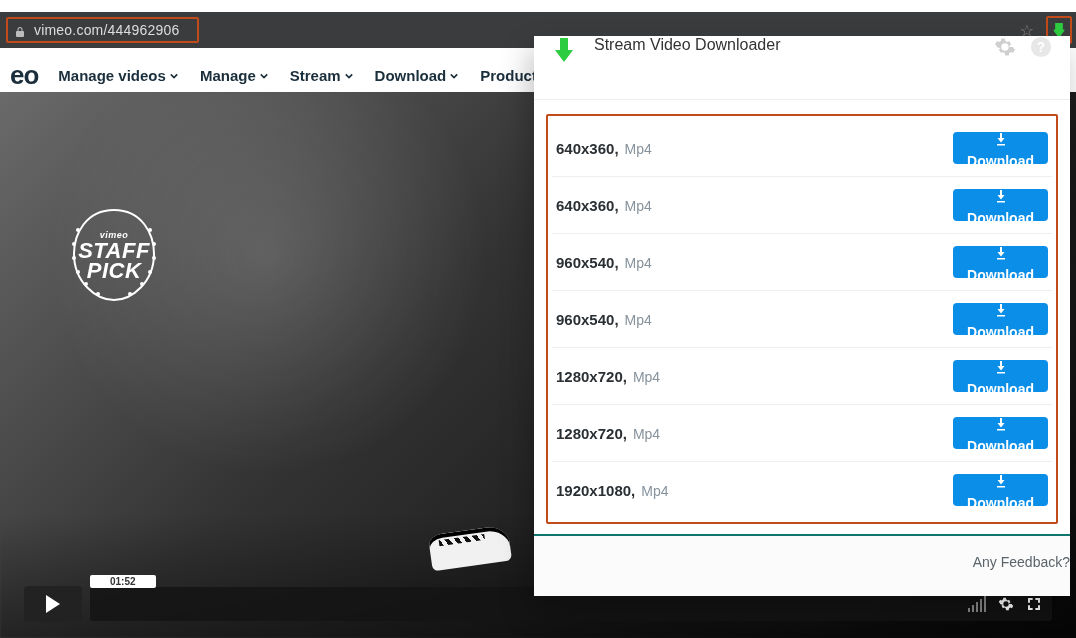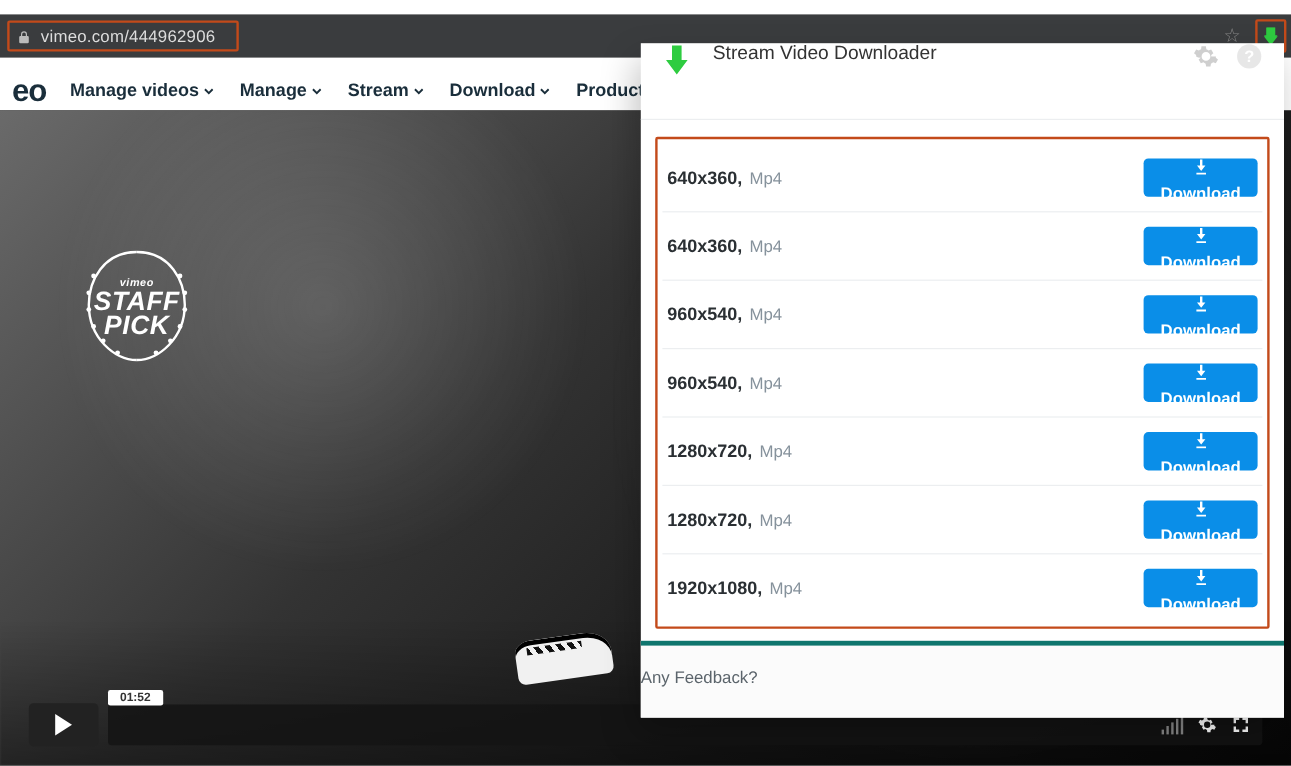--- a/index.html
+++ b/index.html
@@ -38,21 +38,21 @@
   .staff-pick { position: absolute; left: 62px; top: 112px; width: 104px; height: 104px; }
   .staff-text { position: absolute; inset: 0; display: flex; flex-direction: column; align-items: center; justify-content: center; color:#fff; font-weight:800; line-height:0.9; text-align:center; }
   .staff-brand { font-size: 9px; font-weight:700; letter-spacing:0.5px; margin-bottom:2px; font-style:italic;}
   .staff-word { font-size: 22px; font-style: italic; letter-spacing:0.5px;}
 
   
   .controls { position: absolute; left: 24px; right: 24px; bottom: 14px; height: 40px; display: flex; align-items: center; }
   .play-btn { width: 58px; height: 36px; background: #222; border-radius: 4px; display:flex; align-items:center; justify-content:center; margin-right: 8px; }
   .play-tri { width: 0; height:0; border-left: 14px solid #fff; border-top: 9px solid transparent; border-bottom: 9px solid transparent; }
   .progress { flex:1; height: 34px; background: rgba(20,20,20,0.85); border-radius: 3px; position: relative; display:flex; align-items:center; }
-  .time-chip { position:absolute; left:0; top:-12px; background:#fff; color:#333; font-size:10px; font-weight:600; padding:1px 10px; border-radius:2px;}
+  .time-chip { position:absolute; left:0; top:-12px; background:#fff; color:#333; font-size:10px; font-weight:600; padding:1px 20px; border-radius:2px;}
   .right-ctrls { display:flex; align-items:center; gap:12px; padding: 0 10px; margin-left:auto;}
   .vol-bars { display:flex; align-items:flex-end; gap:2px; height:16px;}
   .vol-bars span{ width:2px; background:#888; display:block;}
   .gear-w { width:16px; height:16px; }
   .fs-w { width:16px; height:16px; }
 
   
   .popup { position: absolute; top: 36px; right: 6px; width: 536px; background:#fff; box-shadow: -4px 14px 28px rgba(0,0,0,0.25); border-top: none; z-index: 50; }
   .popup-hdr { height: 64px; display:flex; padding: 0 18px; border-bottom: 1px solid #eceef0;}
   .popup-arrow { width: 24px; height: 28px; margin-right: 18px; }
@@ -63,21 +63,21 @@
   .list-wrap { border: 2px solid #c34a1a; margin: 14px 12px 10px 12px; padding: 4px 4px; border-radius:2px;}
   .row { display:flex; align-items:center; justify-content:space-between; padding: 12px 4px; border-bottom: 1px solid #eceef0;}
   .row:last-child { border-bottom: none; }
   .row-left { display:flex; align-items:baseline; gap:6px; }
   .res { font-weight:700; color:#2a2f33; font-size:15px;}
   .res::after { content: ","; }
   .fmt { color:#86929c; font-size:14px; font-weight:500;}
   .dl-btn { background:#0a8ee8; color:#fff; border:none; border-radius:4px; height:32px; padding: 0 14px; font-size:14px; font-weight:600; display:flex; align-items:center; gap:7px; cursor:pointer;flex-direction:column;}
   .dl-ic { width:12px; height:14px; }
 
-  .feedback { text-align:left; padding: 18px 0 26px 0; color:#5b646b; font-size:14px; font-weight:500; background:#fbfbfb; border-top:4px solid #0f766e; cursor:pointer;}
+  .feedback { text-align:right; padding: 18px 0 26px 0; color:#5b646b; font-size:14px; font-weight:500; background:#fbfbfb; border-top:2px solid #0f766e; cursor:pointer;}
 </style>
 </head>
 <body>
 
 <div class="chrome-bar">
   <div class="url-wrap">
     <span class="lock-icon">
       <svg viewBox="0 0 24 24" fill="#bbb">
           <path d="M12 2a5 5 0 0 0-5 5v3H6a2 2 0 0 0-2 2v8a2 2 0 0 0 2 2h12a2 2 0 0 0 2-2v-8a2 2 0 0 0-2-2h-1V7a5 5 0 0 0-5-5zm-3 5a3 3 0 0 1 6 0v3H9V7z"></path>
         </svg>

